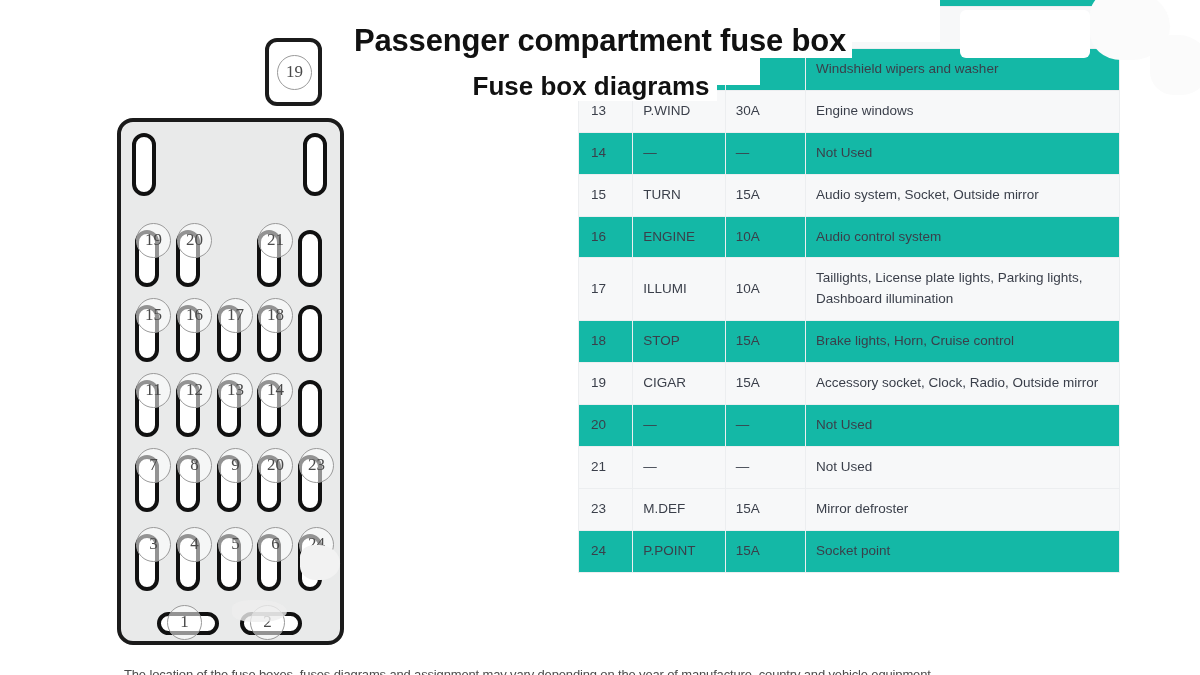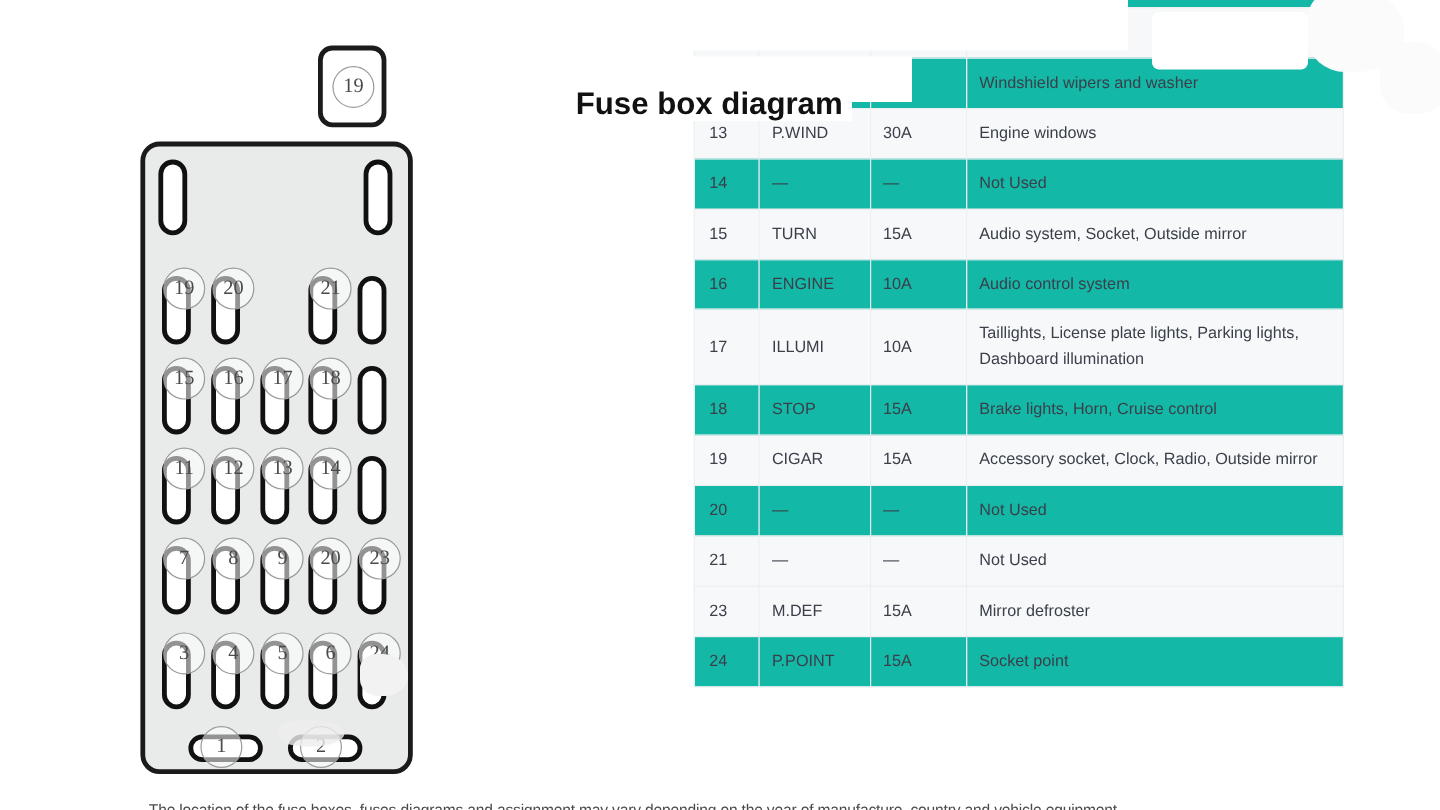--- a/index.html
+++ b/index.html
@@ -235,21 +235,22 @@
       </tbody>
   </table>
 
   <div class="blotch" style="left:1090px;top:-10px;width:80px;height:70px;"></div>
   <div class="blotch" style="left:1150px;top:35px;width:60px;height:60px;"></div>
   <div class="blotch" style="left:960px;top:10px;width:130px;height:48px;border-radius:6px;background:#ffffff;"></div>
 
   <div class="mask" style="left:300px;top:0px;width:640px;height:42px;"></div>
   <div class="mask" style="left:460px;top:47px;width:300px;height:38px;"></div>
 
-  <h2 class="title-sub"><span>Fuse box diagram</span></h2>
+  <h1 class="title-main"><span>Passenger compartment fuse box</span></h1>
+  <h2 class="title-sub"><span>Fuse box diagrams</span></h2>
 
   <div class="diagram">
 
     <div class="fuse22-box"></div>
     <div class="fnum" style="left:277px;top:55px;">19</div>
 
     <div class="box-body">
 
       <div class="slot tall" style="left:11px;top:11px;"></div>
       <div class="slot tall" style="left:182px;top:11px;"></div>

